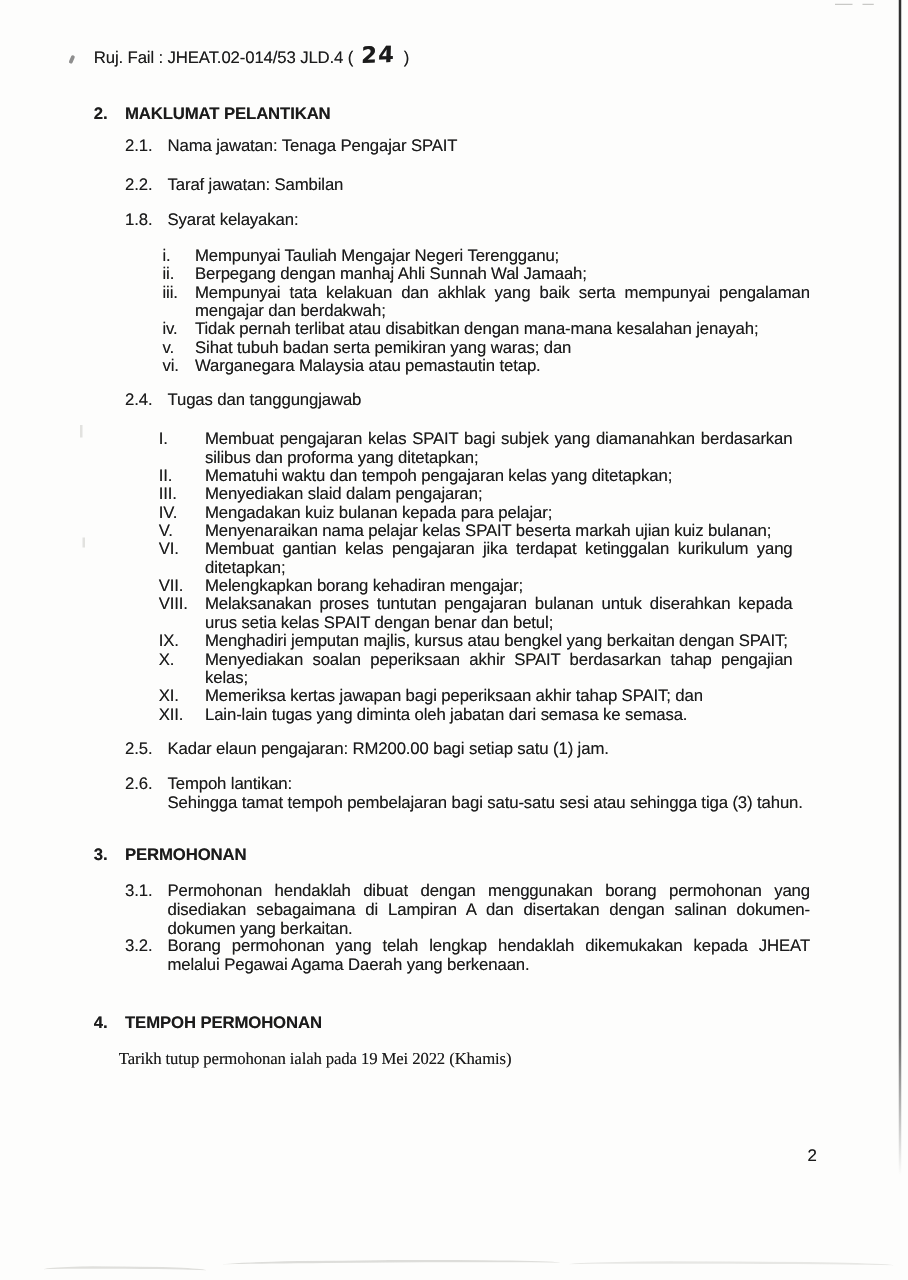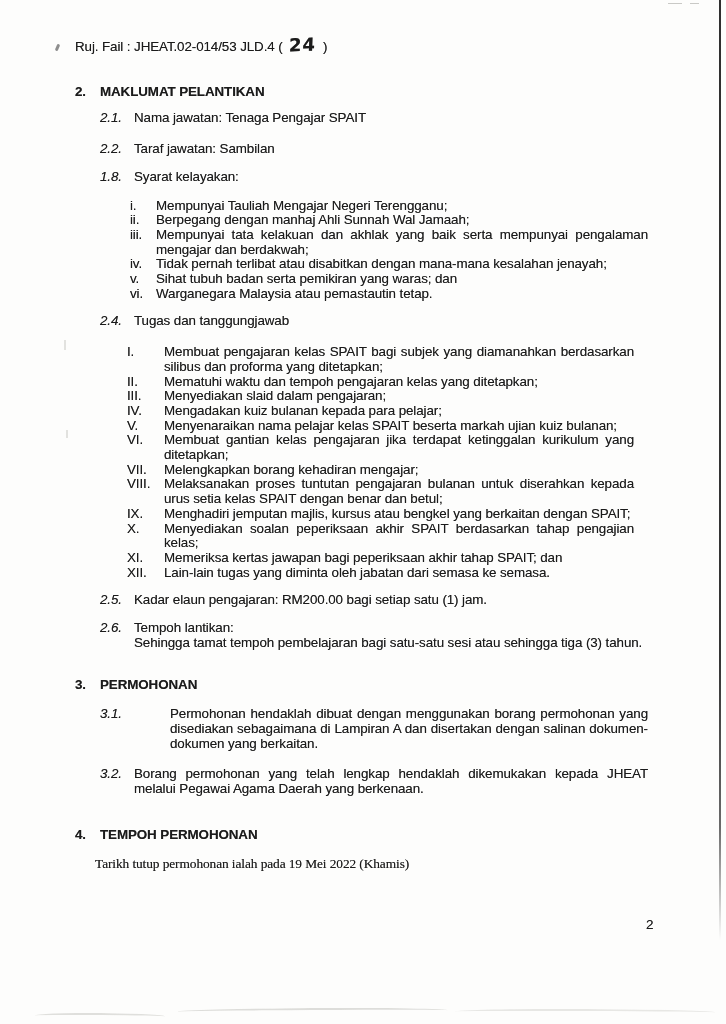--- a/index.html
+++ b/index.html
@@ -21,40 +21,40 @@
     display:inline-block;font-family:"DejaVu Sans", sans-serif;
     font-weight:bold;font-size:18px;line-height:14px;
     transform:rotate(-2deg) skewX(-4deg);
     letter-spacing:1px;padding:0 3px;
   }
   
   .heading{font-weight:bold;}
   .h-num{width:25px;flex:none;}
   
   .sub{margin-left:25px;}
-  .s-num{width:34px;flex:none;font-style:italic;}
+  .s-num{width:34px;flex:none;}
   
   .lvl-i{margin-left:55px;}
   .rn{width:26px;flex:none;}
   
   .lvl-I{margin-left:52px;margin-right:14px;}
   .RN{width:37px;flex:none;}
   
   .mt-h2{margin-top:30px;}
   .mt-21{margin-top:12px;}
   .mt-22{margin-top:16px;align-items:center;}
   .mt-23{margin-top:13px;}
   .mt-kel{margin-top:14px;}
   .mt-24{margin-top:13px;}
   .mt-tug{margin-top:16px;}
   .mt-25{margin-top:13px;}
   .mt-26{margin-top:13px;}
   .mt-h3{margin-top:27px;}
-  .mt-31{margin-top:15px;gap:36px;}
-  .mt-32{margin-top:16px;}
+  .mt-31{margin-top:15px;}
+  .mt-32{margin-top:0;}
   .mt-h4{margin-top:31px;}
   .mt-tar{margin-top:15px;}
   .tarikh{margin-left:20px;font-family:Liberation Serif, serif;}
   
   .pagenum{position:absolute;left:646px;top:918px;font-size:13.5px;}
   
   .edge-line{
     position:absolute;left:719px;top:0;width:2px;height:940px;
     background:linear-gradient(to bottom, #2f2f2f 0%, #343434 70%, #6a6a6a 88%, rgba(120,120,120,0) 100%);
   }

